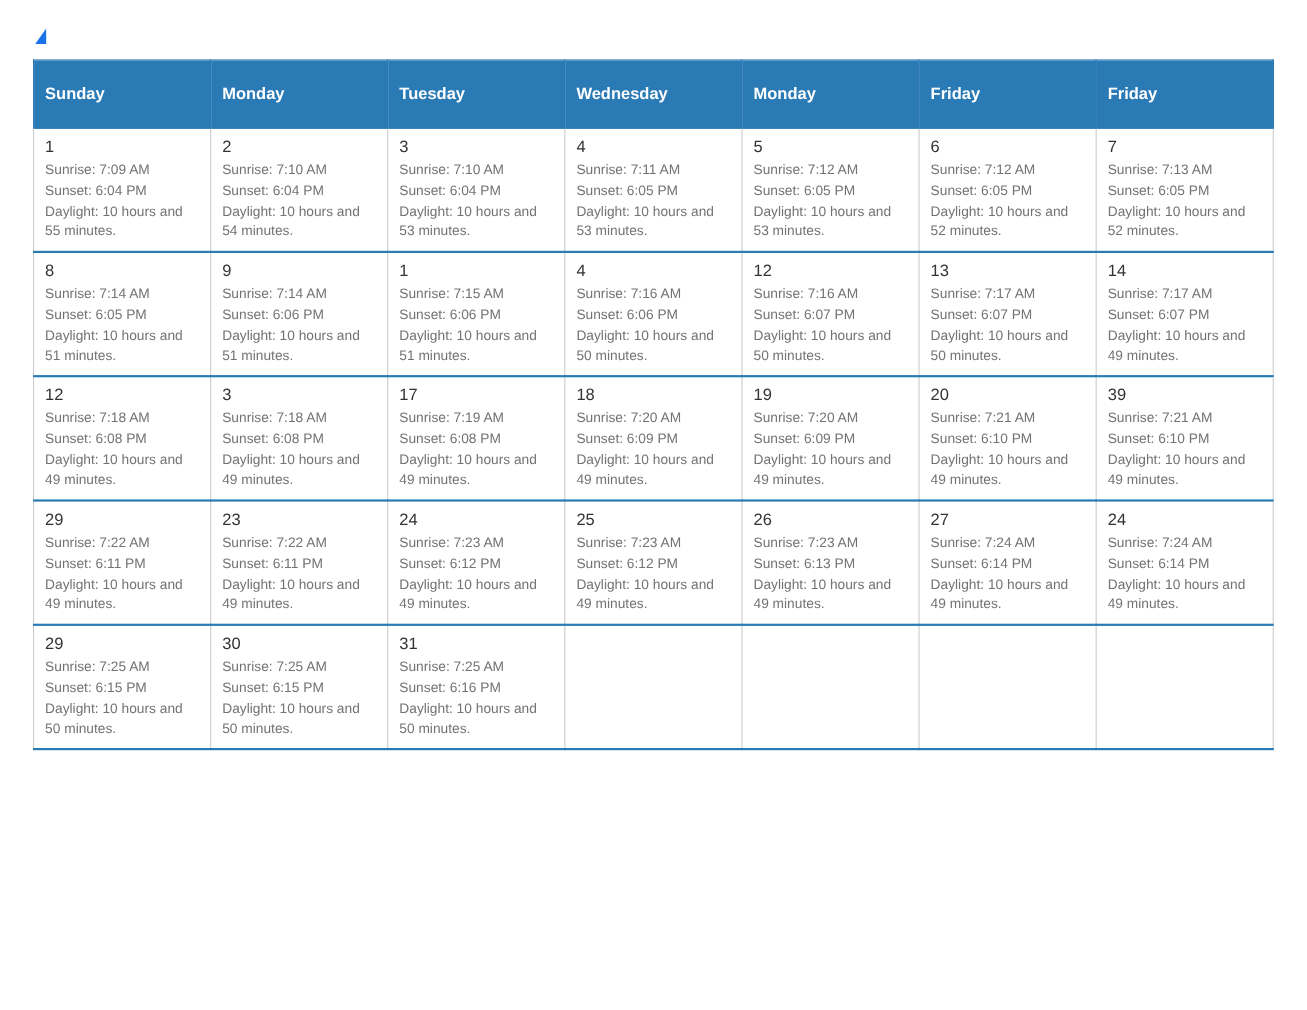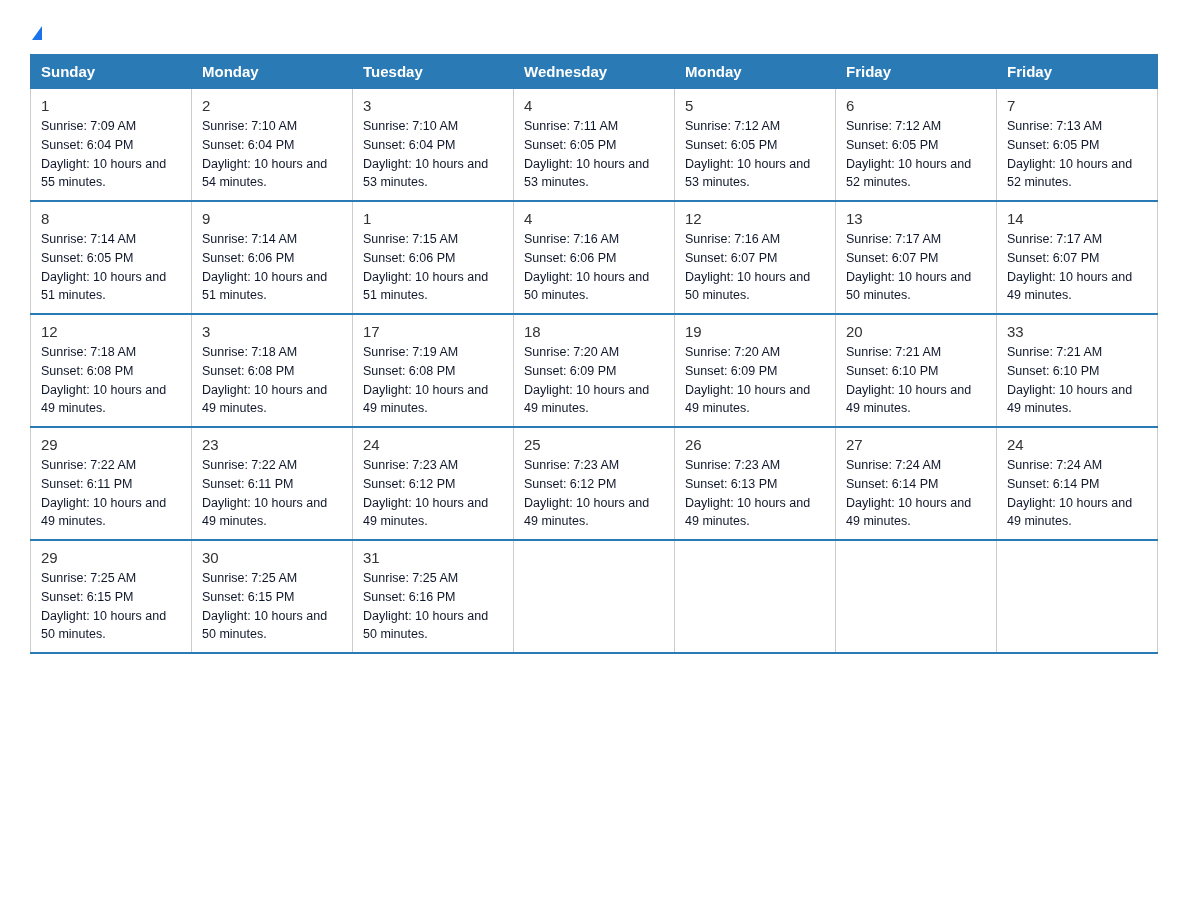--- a/index.html
+++ b/index.html
@@ -50,21 +50,21 @@
     table {
       width: 100%;
       border-collapse: collapse;
       margin-top: 10px;
     }
     thead tr th {
       background-color: #2a7ab5;
       color: #fff;
       font-size: 15px;
       font-weight: 600;
-      padding: 8px 10px;
+      padding: 22px 10px;
       text-align: left;
       border: 1px solid #2a7ab5;
     }
     tbody tr td {
       vertical-align: top;
       padding: 8px 10px;
       font-size: 13px;
       color: #333;
       border: 1px solid #ccc;
       width: 14.28%;
@@ -75,21 +75,21 @@
     }
     .day-num {
       font-size: 15px;
       font-weight: 500;
       display: block;
       margin-bottom: 3px;
     }
     .day-info {
       font-size: 12.5px;
       line-height: 1.5;
-      color: #0f172a;
+      color: #737373;
     }
     td.empty {
       background: #fff;
     }
   </style>
 </head>
 <body>
 
 <div class="header-top">
   <div class="logo">
@@ -198,21 +198,21 @@
         </td>
         <td>
           <span class="day-num">19</span>
           <div class="day-info">Sunrise: 7:20 AM<br>Sunset: 6:09 PM<br>Daylight: 10 hours and 49 minutes.</div>
         </td>
         <td>
           <span class="day-num">20</span>
           <div class="day-info">Sunrise: 7:21 AM<br>Sunset: 6:10 PM<br>Daylight: 10 hours and 49 minutes.</div>
         </td>
         <td>
-          <span class="day-num">33</span>
+          <span class="day-num">39</span>
           <div class="day-info">Sunrise: 7:21 AM<br>Sunset: 6:10 PM<br>Daylight: 10 hours and 49 minutes.</div>
         </td>
       </tr>
       <tr>
         <td>
           <span class="day-num">29</span>
           <div class="day-info">Sunrise: 7:22 AM<br>Sunset: 6:11 PM<br>Daylight: 10 hours and 49 minutes.</div>
         </td>
         <td>
           <span class="day-num">23</span>

